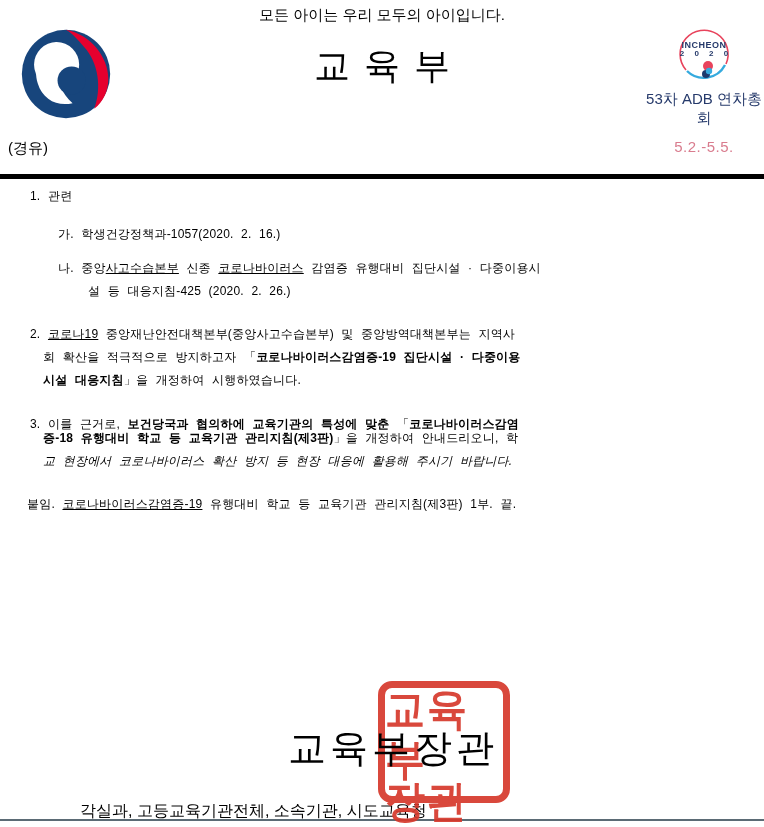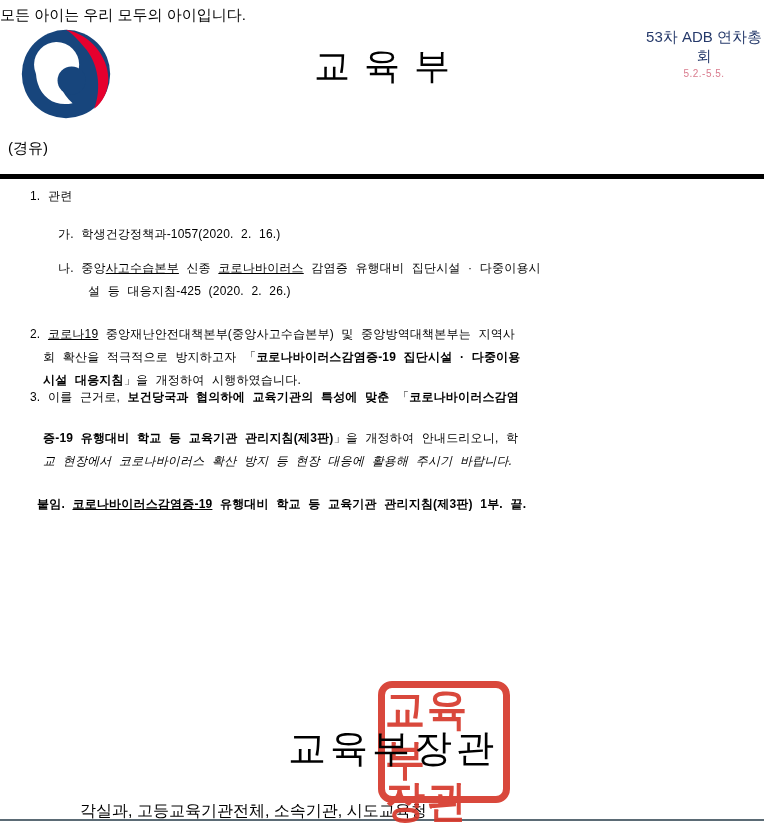--- a/index.html
+++ b/index.html
@@ -2,35 +2,35 @@
 <html><head>
 <meta charset="utf-8">
 <style>
   html,body{margin:0;padding:0;background:#ffffff;}
   body{font-family:"Liberation Sans","DejaVu Sans",sans-serif;color:#000;}
   #page{position:relative;width:764px;height:827px;background:#fff;overflow:hidden;}
 
   .abs{position:absolute;}
 
   
-  #slogan{top:6px;left:0;width:764px;font-size:15px;letter-spacing:0px;}
+  #slogan{top:6px;left:0;width:764px;text-align:center;font-size:15px;letter-spacing:0px;}
 
   
   #gov-emblem{top:27px;left:19px;width:94px;height:94px;}
 
   
   #ministry-title{top:42px;left:0;width:764px;text-align:center;font-size:36px;letter-spacing:14px;text-indent:14px;}
 
   
   #incheon{top:24px;left:646px;width:116px;text-align:center;}
   #incheon-swirl{position:relative;width:64px;height:62px;margin:0 auto;}
   #incheon-name{position:absolute;top:16px;left:0;width:64px;font-size:9px;font-weight:bold;color:#263a6b;letter-spacing:.5px;}
   #incheon-year{position:absolute;top:25px;left:0;width:64px;font-size:8px;font-weight:bold;color:#263a6b;letter-spacing:4px;text-indent:4px;}
   #incheon-event{margin-top:4px;font-size:15px;font-weight:normal;color:#263a6b;}
-  #incheon-dates{margin-top:2px;font-size:10px;color:#d97c8e;letter-spacing:.5px;}
+  #incheon-dates{margin-top:10px;font-size:15px;color:#d97c8e;letter-spacing:.5px;}
 
   
   #recipient{top:112px;left:22px;font-size:16px;}
   #recipient .gap{display:inline-block;width:12px;}
   #via{top:139px;left:8px;font-size:15px;}
   #subject-line{top:160px;left:8px;font-size:16px;white-space:nowrap;}
   #subject-label{display:inline-block;word-spacing:12px;margin-right:18px;}
   #title-rule{top:174px;left:0;width:764px;height:5px;background:#000;}
 
   
@@ -62,41 +62,53 @@
       <path d="M50,3 C76,8 95,32 95,55 C95,68 90,79 80,87 C88,66 85,38 69,21 C63,14 57,7 50,3 Z" fill="#e6002e"></path>
       <circle cx="40" cy="40" r="24" fill="#ffffff"></circle>
       <path d="M40,16 C20,24 15,44 20,60 C25,77 41,85 57,81 C45,70 39,56 43,42 Z" fill="#ffffff"></path>
       <circle cx="56" cy="57" r="15" fill="#17457c"></circle>
     </svg>
   </div>
 
   <div id="ministry-title" class="abs">교육부</div>
 
   <div id="incheon" class="abs">
+    <div id="incheon-swirl">
+      <svg width="64" height="62" viewBox="0 0 64 62">
+        <path d="M14,46 A24,24 0 1 1 54,40" fill="none" stroke="#e8435c" stroke-width="1.6"></path>
+        <path d="M53,41 A24,24 0 0 1 15,47" fill="none" stroke="#35aade" stroke-width="2.4"></path>
+        <circle cx="36" cy="42" r="5" fill="#e8435c"></circle>
+        <path d="M36,47 a5,5 0 0 1 -5,5 a5,5 0 0 0 5,-5" fill="#1d3a6e"></path>
+        <circle cx="34" cy="50" r="4" fill="#1d3a6e"></circle>
+        <circle cx="37" cy="47" r="3.2" fill="#35aade"></circle>
+      </svg>
+      <div id="incheon-name">INCHEON</div>
+      <div id="incheon-year">2 0 2 0</div>
+    </div>
     <div id="incheon-event">53차 ADB 연차총회</div>
     <div id="incheon-dates">5.2.-5.5.</div>
   </div>
 
 
   <div id="via" class="abs">(경유)</div>
 
   <div id="title-rule" class="abs"></div>
 
   <div id="body-lines">
       <div class="bline" style="left: 30px; top: 188px;"><span>1. 관련</span></div>
       <div class="bline" style="left: 58px; top: 226px;"><span>가. 학생건강정책과-1057(2020. 2. 16.)</span></div>
       <div class="bline" style="left: 58px; top: 260px;"><span>나. 중앙</span><span class="u">사고수습본부</span><span> 신종 </span><span class="u">코로나바이러스</span><span> 감염증 유행대비 집단시설 · 다중이용시</span></div>
       <div class="bline" style="left: 88px; top: 283px;"><span>설 등 대응지침-425 (2020. 2. 26.)</span></div>
       <div class="bline" style="left: 30px; top: 326px;"><span>2. </span><span class="u">코로나19</span><span> 중앙재난안전대책본부(중앙사고수습본부) 및 중앙방역대책본부는 지역사</span></div>
       <div class="bline" style="left: 43px; top: 349px;"><span>회 확산을 적극적으로 방지하고자 「</span><span class="b">코로나바이러스감염증-19 집단시설 · 다중이용</span></div>
       <div class="bline" style="left: 43px; top: 372px;"><span class="b">시설 대응지침</span><span>」을 개정하여 시행하였습니다.</span></div>
-      <div class="bline" style="left: 30px; top: 389px; text-align: center;"><span>3. 이를 근거로, </span><span class="b">보건당국과 협의하에 교육기관의 특성에 맞춘</span><span> 「</span><span class="b">코로나바이러스감염</span></div>
-      <div class="bline" style="left: 43px; top: 430px;"><span class="b">증-19 유행대비 학교 등 교육기관 관리지침(제3판)</span><span>」을 개정하여 안내드리오니, 학</span></div>
+      <div class="bline" style="left: 30px; top: 416px; text-align: center;"><span>3. 이를 근거로, </span><span class="b">보건당국과 협의하에 교육기관의 특성에 맞춘</span><span> 「</span><span class="b">코로나바이러스감염</span></div>
+      <div class="bline" style="left: 43px; top: 430px;"><span class="b">증-18 유행대비 학교 등 교육기관 관리지침(제3판)</span><span>」을 개정하여 안내드리오니, 학</span></div>
       <div class="bline" style="left: 43px; top: 453px; font-style: italic;"><span>교 현장에서 코로나바이러스 확산 방지 등 현장 대응에 활용해 주시기 바랍니다.</span></div>
-      <div class="bline" style="left: 37px; top: 496px; font-weight: bold;"><span>붙임. </span><span class="u">코로나바이러스감염증-19</span><span> 유행대비 학교 등 교육기관 관리지침(제3판) 1부.  끝.</span></div>
+      <div class="bline" style="left: 27px; top: 496px;"><span>붙임. </span><span class="u">코로나바이러스감염증-19</span><span> 유행대비 학교 등 교육기관 관리지침(제3판) 1부.  끝.</span></div>
     </div>
 
   <div id="signature" class="abs">교육부장관</div>
   <div id="seal" class="abs">
     <div class="seal-row">교육부</div>
     <div class="seal-row">장관인</div>
   </div>
 
   <div id="footer-distribution" class="abs">각실과, 고등교육기관전체, 소속기관, 시도교육청</div>
   <div id="footer-rule" class="abs"></div>

